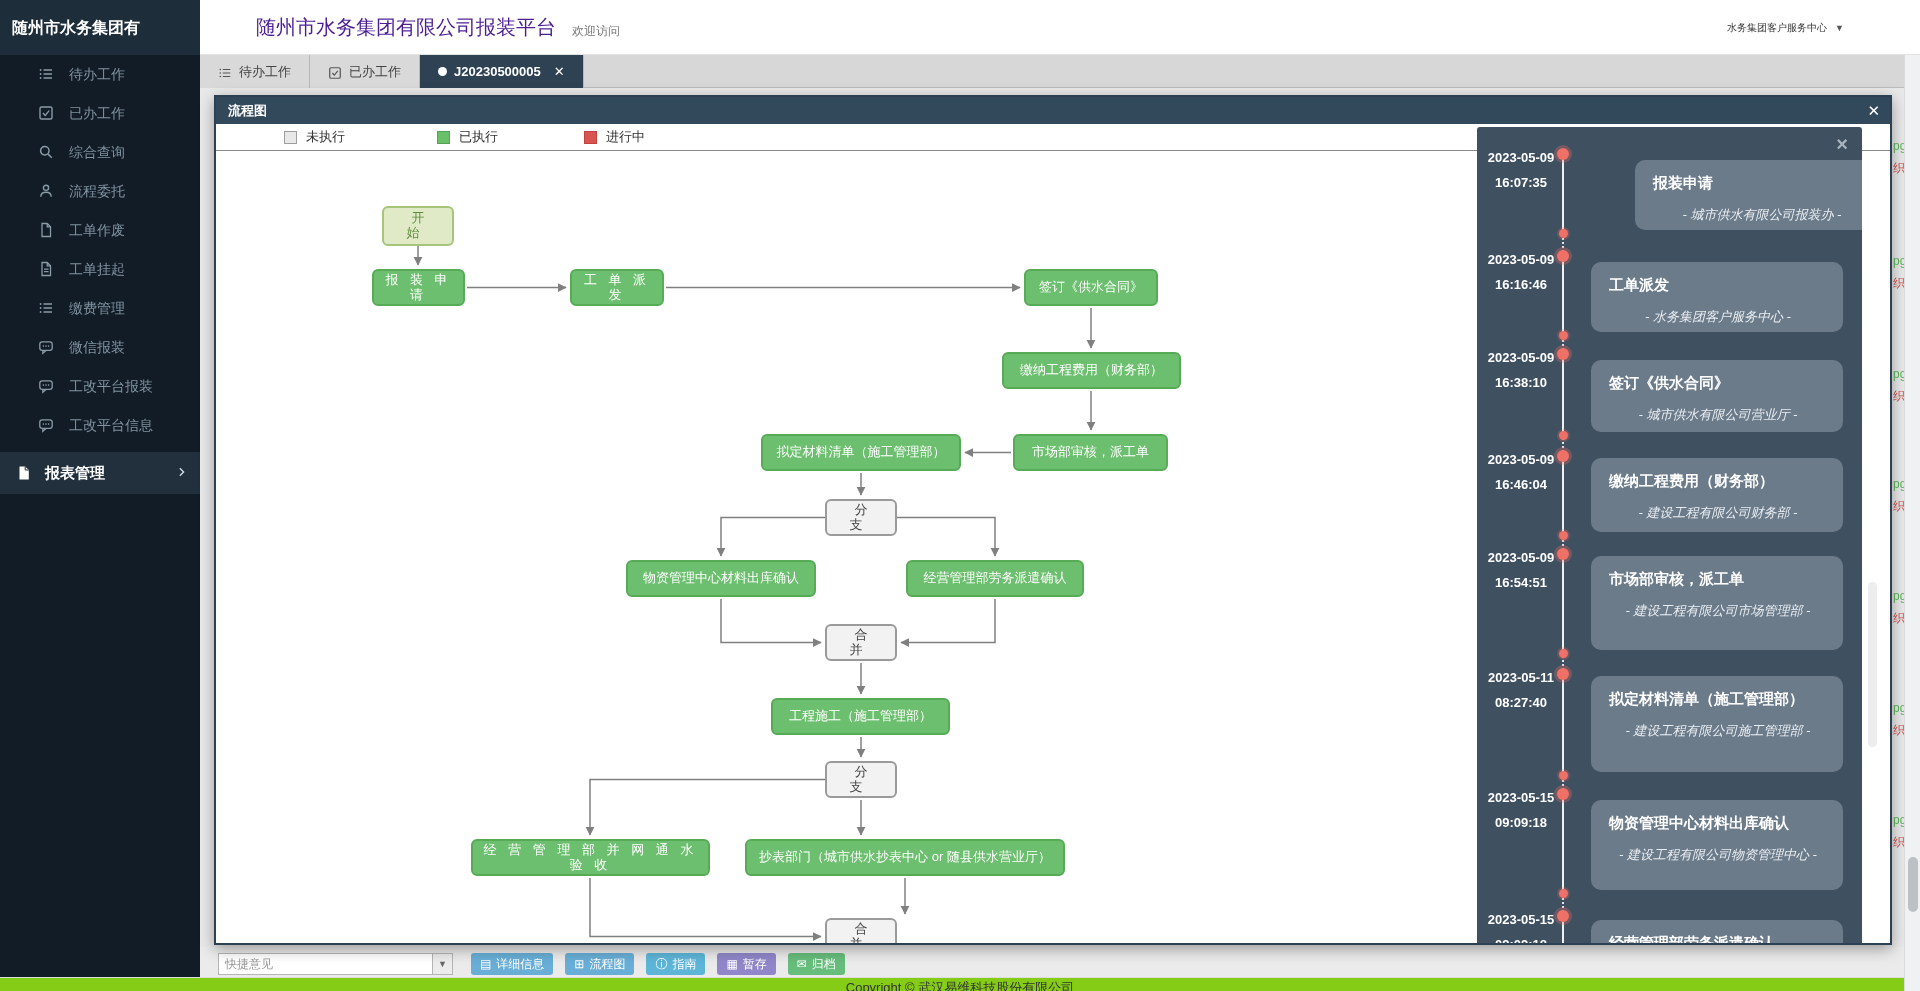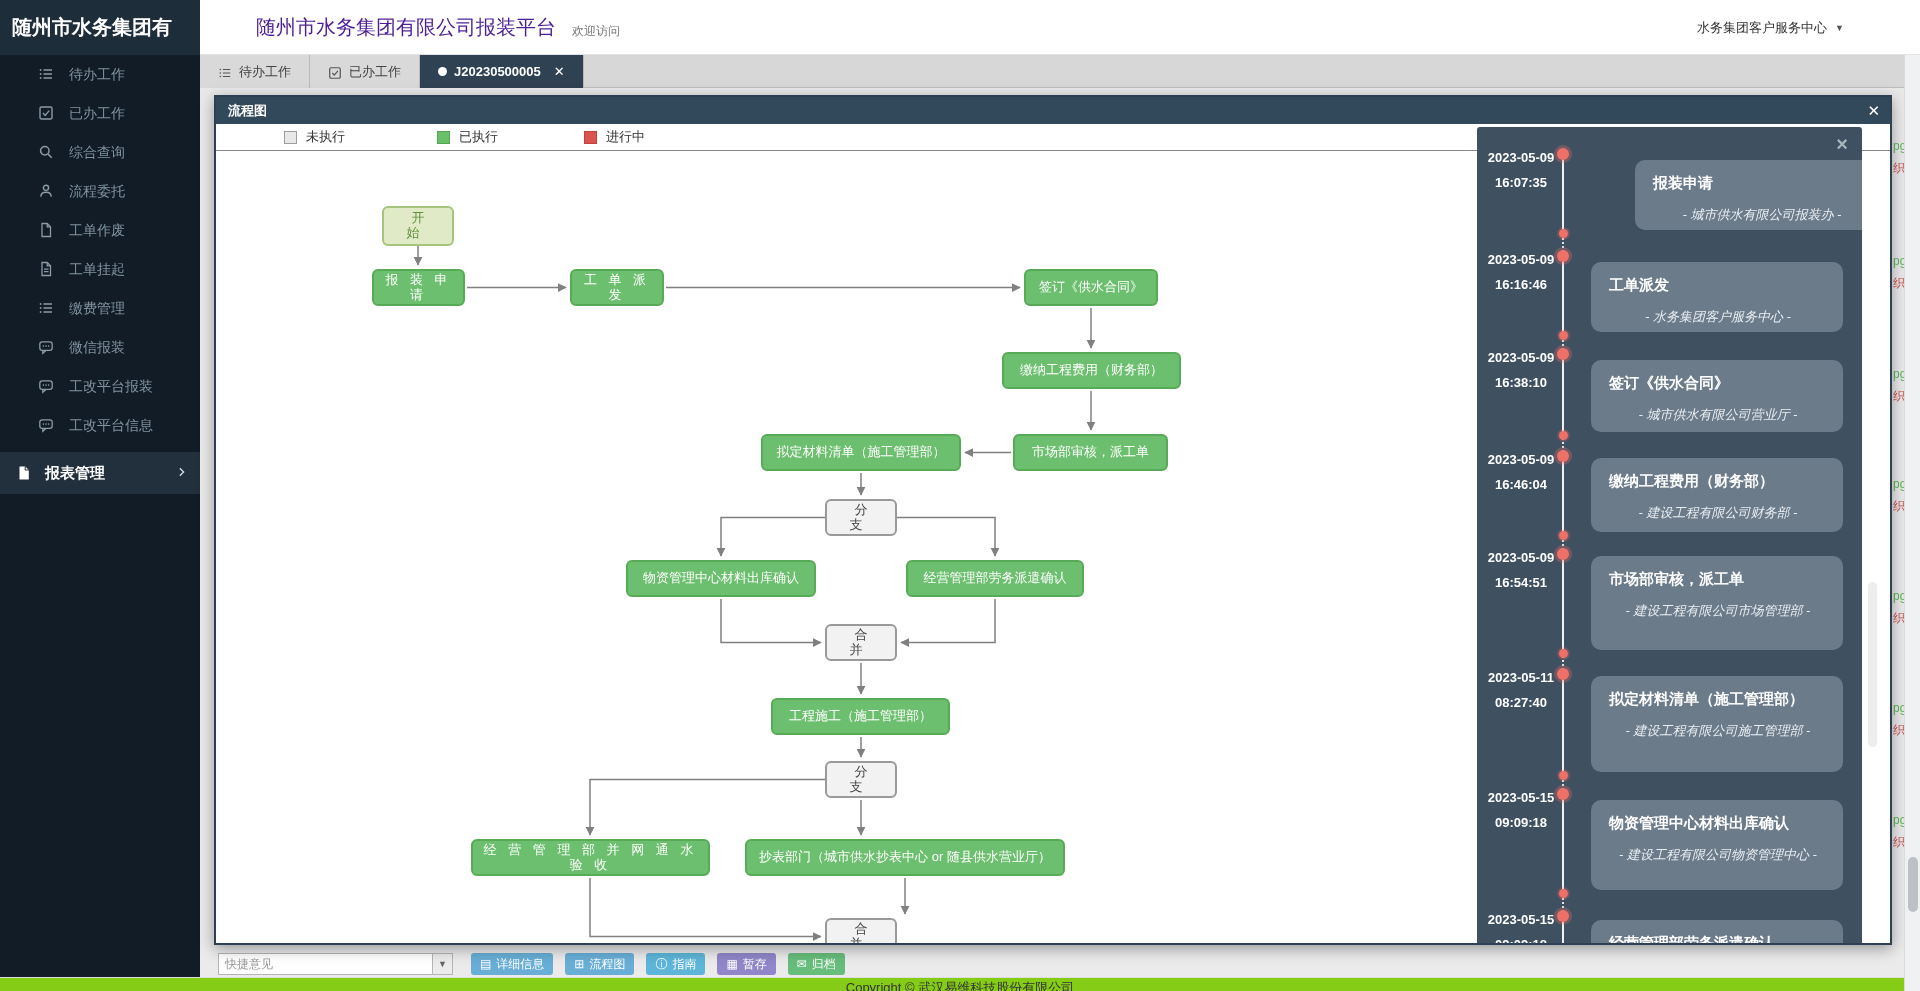--- a/index.html
+++ b/index.html
@@ -2,39 +2,39 @@
 <html><head>
 <meta charset="utf-8">
 <style>
   * { margin:0; padding:0; box-sizing:border-box; }
   html,body { width:1920px; height:991px; overflow:hidden; background:#e9e9e9;
     font-family:"Liberation Sans","DejaVu Sans",sans-serif; }
   #stage { position:relative; width:1920px; height:991px; }
 
   
   #sidebar { position:absolute; left:0; top:0; width:200px; height:977px; background:#111c26; z-index:3; }
-  #logo { height:55px; background:#1e2d3a; color:#fff; font-size:20px; font-weight:bold;
+  #logo { height:55px; background:#1e2d3a; color:#fff; font-size:16px; font-weight:bold;
     line-height:55px; padding-left:12px; white-space:nowrap; overflow:hidden; }
   .menu-parent { position:relative; height:42px; display:flex; align-items:center; gap:12px;
     padding-left:16px; background:#1a2734; color:#fff; font-size:15px; font-weight:bold; cursor:pointer; }
   .menu-parent.alt { background:#22303e; margin-top:7px; }
   .menu-parent .trail { position:absolute; right:12px; top:50%; transform:translateY(-50%); color:#cfd8de; }
   .menu-item { height:39px; display:flex; align-items:center; gap:14px; padding-left:38px;
     color:#8193a1; font-size:14px; cursor:pointer; }
   .menu-item .ic, .menu-parent .ic { width:17px; height:17px; flex:0 0 17px; display:inline-flex; }
   .menu-item .ic { color:#8a9aa7; }
   .menu-parent .ic { color:#fff; }
 
   
   #header { position:absolute; left:200px; top:0; width:1720px; height:55px; background:#fff;
     border-bottom:1px solid #e3e3e3; z-index:2; }
   #page-title { position:absolute; left:56px; top:14px; font-size:20px; font-weight:normal; color:#4c1d95; }
   #welcome { position:absolute; left:372px; top:23px; font-size:12px; color:#777; }
   #user-area { position:absolute; right:34px; top:0; height:55px; display:flex; align-items:center; gap:8px; }
-  #user-name { font-size:13px; color:#333; }
+  #user-name { font-size:10px; color:#333; }
   #user-caret { font-size:9px; color:#555; }
   #avatar { width:34px; height:34px; border-radius:50%; color:#fff; font-weight:bold; font-size:16px;
     display:flex; align-items:center; justify-content:center; }
 
   
   #tabbar { position:absolute; left:200px; top:55px; width:1720px; height:33px; background:#d7d7d7;
     border-bottom:1px solid #bdbdbd; display:flex; z-index:2; }
   .tab { height:33px; padding:0 18px; display:flex; align-items:center; gap:7px; font-size:13px;
     color:#444; background:#d9d9d9; border-right:1px solid #b9b9b9; cursor:pointer; white-space:nowrap; }
   .tab .tic { width:14px; height:14px; display:inline-flex; color:#555; }

